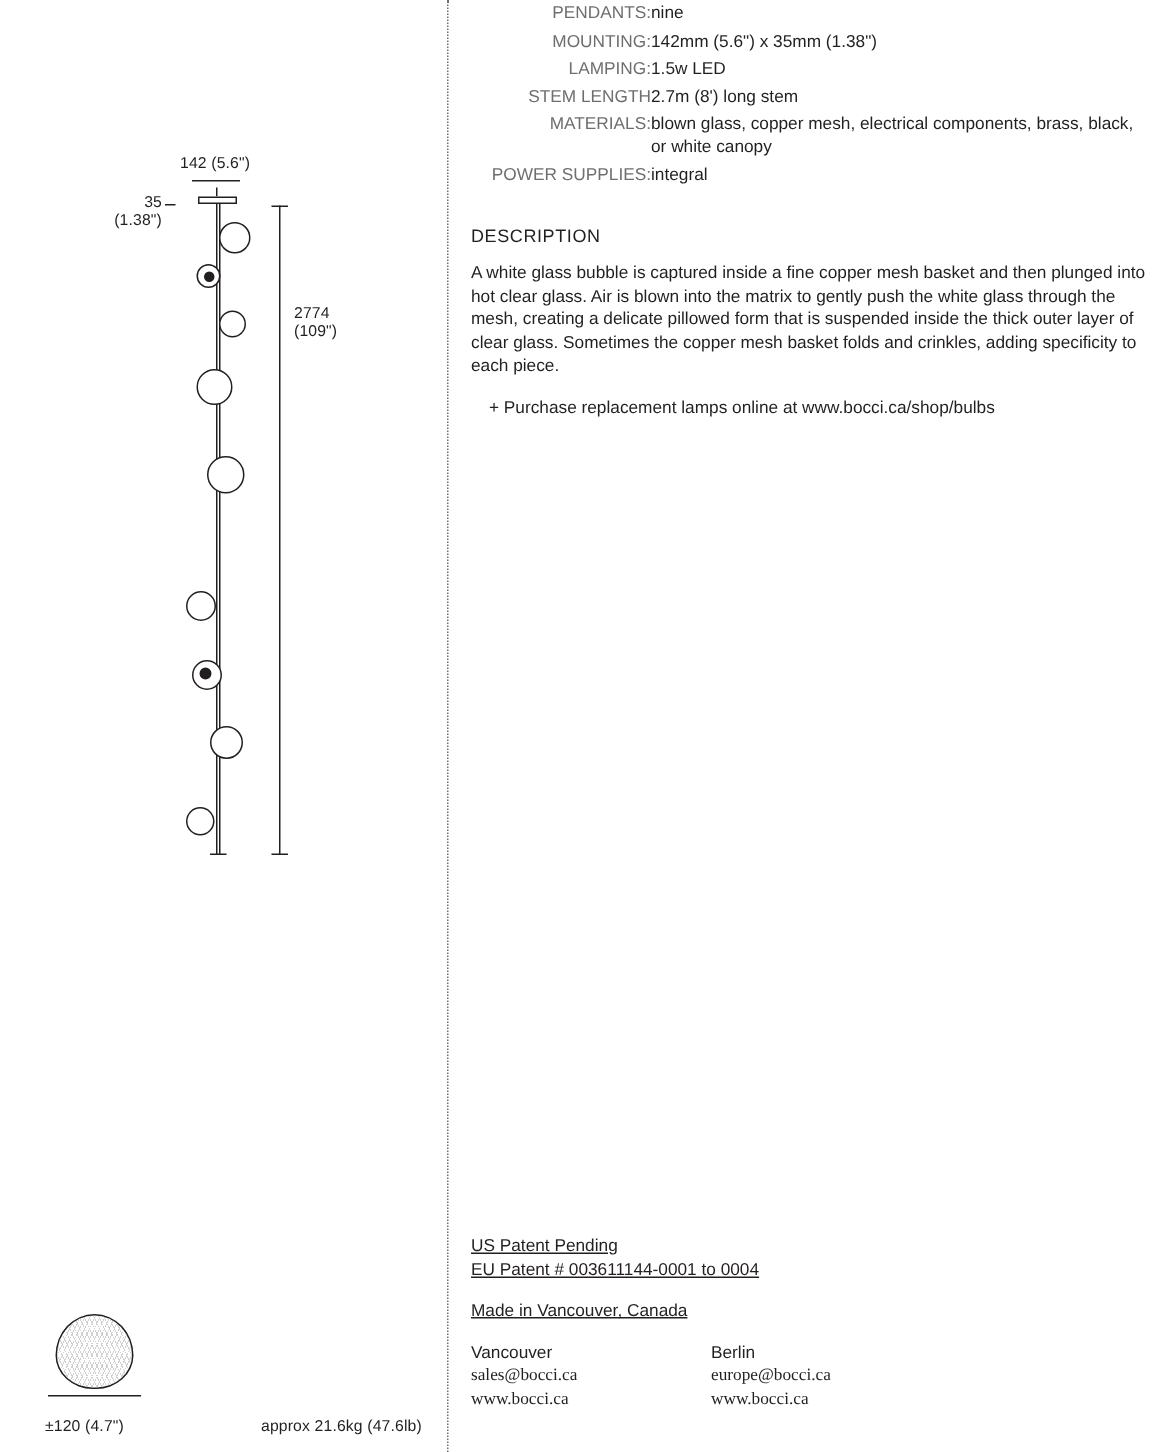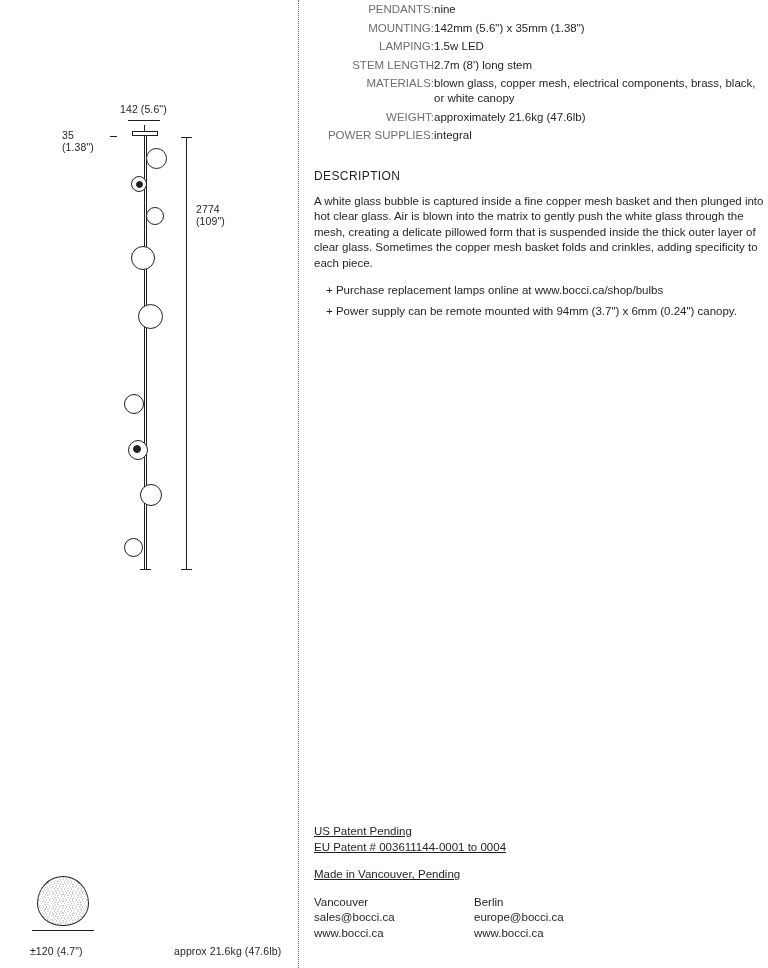--- a/index.html
+++ b/index.html
@@ -33,21 +33,21 @@
   }
   .dim-label {
     position: absolute;
     font-size: 10.5px;
     color: #231f20;
     line-height: 12px;
     letter-spacing: 0.1px;
     white-space: nowrap;
   }
   .lbl-142 { left: 120px; top: 103px; }
-  .lbl-35  { left: 62px;  top: 129px; text-align: left; width: 46px; }
+  .lbl-35  { left: 62px;  top: 129px; text-align: right; width: 46px; }
   .lbl-2774{ left: 196px; top: 203px; }
   .lbl-120 { left: 30px;  top: 945px; }
   .lbl-weight { left: 174px; top: 945px; }
 
   
   .canopy-plate {
     position: absolute;
     left: 132px; top: 131px;
     width: 26px; height: 5px;
     border: 1px solid #231f20;
@@ -187,21 +187,21 @@
   .footer {
     position: absolute;
     left: 314px; top: 824px;
     width: 454px;
     font-size: 11.5px;
     line-height: 15.5px;
   }
   .footer .blk { margin-bottom: 12px; text-decoration: underline; }
   .footer-cols { display: flex; gap: 0; }
   .footer-cols .col { width: 160px; }
-  .footer a, .footer .lnk { color: #231f20; text-decoration: none; }
+  .footer a, .footer .lnk { color: #231f20; text-decoration: none; font-family: Liberation Serif, serif; }
 </style>
 </head>
 <body>
 
 <div class="page">
 
   <div class="drawing">
 
     <div class="dim-label lbl-142">142 (5.6")</div>
     <div class="dim-h-142"></div>
@@ -265,45 +265,40 @@
         </tr>
         <tr>
           <td class="spec-key">STEM LENGTH</td>
           <td class="spec-val">2.7m (8') long stem</td>
         </tr>
         <tr>
           <td class="spec-key">MATERIALS:</td>
           <td class="spec-val">blown glass, copper mesh, electrical components, brass, black, or white canopy</td>
         </tr>
         <tr>
-          <td class="spec-key">WEIGHT:</td>
-          <td class="spec-val">approximately 21.6kg (47.6lb)</td>
-        </tr>
-        <tr>
           <td class="spec-key">POWER SUPPLIES:</td>
           <td class="spec-val">integral</td>
         </tr>
       </tbody>
     </table>
 
     <h2 class="sec">DESCRIPTION</h2>
     <p class="body">A white glass bubble is captured inside a fine copper mesh basket and then plunged into hot clear glass. Air is blown into the matrix to gently push the white glass through the mesh, creating a delicate pillowed form that is suspended inside the thick outer layer of clear glass. Sometimes the copper mesh basket folds and crinkles, adding specificity to each piece.</p>
 
     <ul class="notes">
       <li>+ Purchase replacement lamps online at www.bocci.ca/shop/bulbs</li>
-      <li>+ Power supply can be remote mounted with 94mm (3.7") x 6mm (0.24") canopy.</li>
     </ul>
   </div>
 
   <div class="footer">
     <div class="blk">
       <div>US Patent Pending</div>
       <div>EU Patent # 003611144-0001 to 0004</div>
     </div>
-    <div class="blk">Made in Vancouver, Pending</div>
+    <div class="blk">Made in Vancouver, Canada</div>
     <div class="footer-cols">
       <div class="col">
         <div>Vancouver</div>
         <div class="lnk">sales@bocci.ca</div>
         <div class="lnk">www.bocci.ca</div>
       </div>
       <div class="col">
         <div>Berlin</div>
         <div class="lnk">europe@bocci.ca</div>
         <div class="lnk">www.bocci.ca</div>

